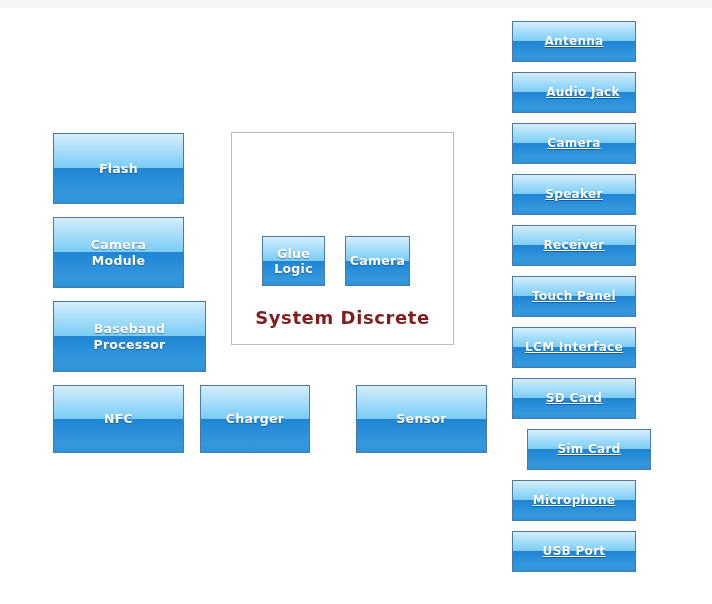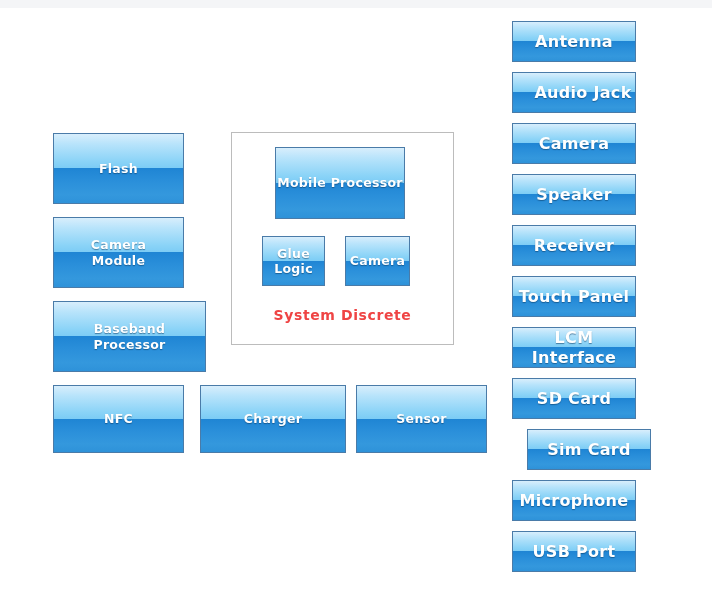--- a/index.html
+++ b/index.html
@@ -51,37 +51,37 @@
     color: #ffffff;
     font-weight: bold;
     line-height: 1.22;
     letter-spacing: 0.3px;
     text-shadow: 0 1px 1px rgba(9,56,96,0.55);
     user-select: none;
   }
   .block .label { display: block; width: 100%; }
 
   .block.lg   { font-size: 12.5px; }
-  .block.side { font-size: 16px; }
+  .block.side { font-size: 12px; text-decoration: underline; }
   .block.sm   { font-size: 12.5px; }
 
   
   #system-discrete-panel {
     position: absolute;
     box-sizing: border-box;
     border: 1px solid #bcbcbc;
     background: #ffffff;
   }
   #system-discrete-caption {
     position: absolute;
     width: 100%;
     text-align: center;
-    font-size: 14px;
+    font-size: 18px;
     font-weight: bold;
-    color: #ef4444;
+    color: #7f1d1d;
     letter-spacing: 0.6px;
     user-select: none;
   }
 </style>
 </head>
 <body>
 
 <div id="top-strip"></div>
 
 <div id="canvas">
@@ -91,30 +91,27 @@
     </div>
     <div class="block lg" style="left: 53px; top: 217px; width: 131px; height: 71px;">
       <span class="label">Camera<br>Module</span>
     </div>
     <div class="block lg" style="left: 53px; top: 301px; width: 153px; height: 71px;">
       <span class="label">Baseband<br>Processor</span>
     </div>
     <div class="block lg" style="left: 53px; top: 385px; width: 131px; height: 68px;">
       <span class="label">NFC</span>
     </div>
-    <div class="block lg" style="left: 200px; top: 385px; width: 146px; height: 68px;">
+    <div class="block lg" style="left: 200px; top: 385px; width: 110px; height: 68px;">
       <span class="label">Charger</span>
     </div>
     <div class="block lg" style="left: 356px; top: 385px; width: 131px; height: 68px;">
       <span class="label">Sensor</span>
     </div>
     <div id="system-discrete-panel" style="left: 231px; top: 132px; width: 223px; height: 213px;"></div>
-    <div class="block sm" style="left: 275px; top: 147px; width: 130px; height: 72px;">
-      <span class="label">Mobile Processor</span>
-    </div>
     <div class="block sm" style="left: 262px; top: 236px; width: 63px; height: 50px;">
       <span class="label">Glue<br>Logic</span>
     </div>
     <div class="block sm" style="left: 345px; top: 236px; width: 65px; height: 50px;">
       <span class="label">Camera</span>
     </div>
     <div id="system-discrete-caption" style="left: 231px; top: 307px; width: 223px;">System Discrete</div>
     <div class="block side" style="left: 512px; top: 21px; width: 124px; height: 41px;">
       <span class="label">Antenna</span>
     </div>

